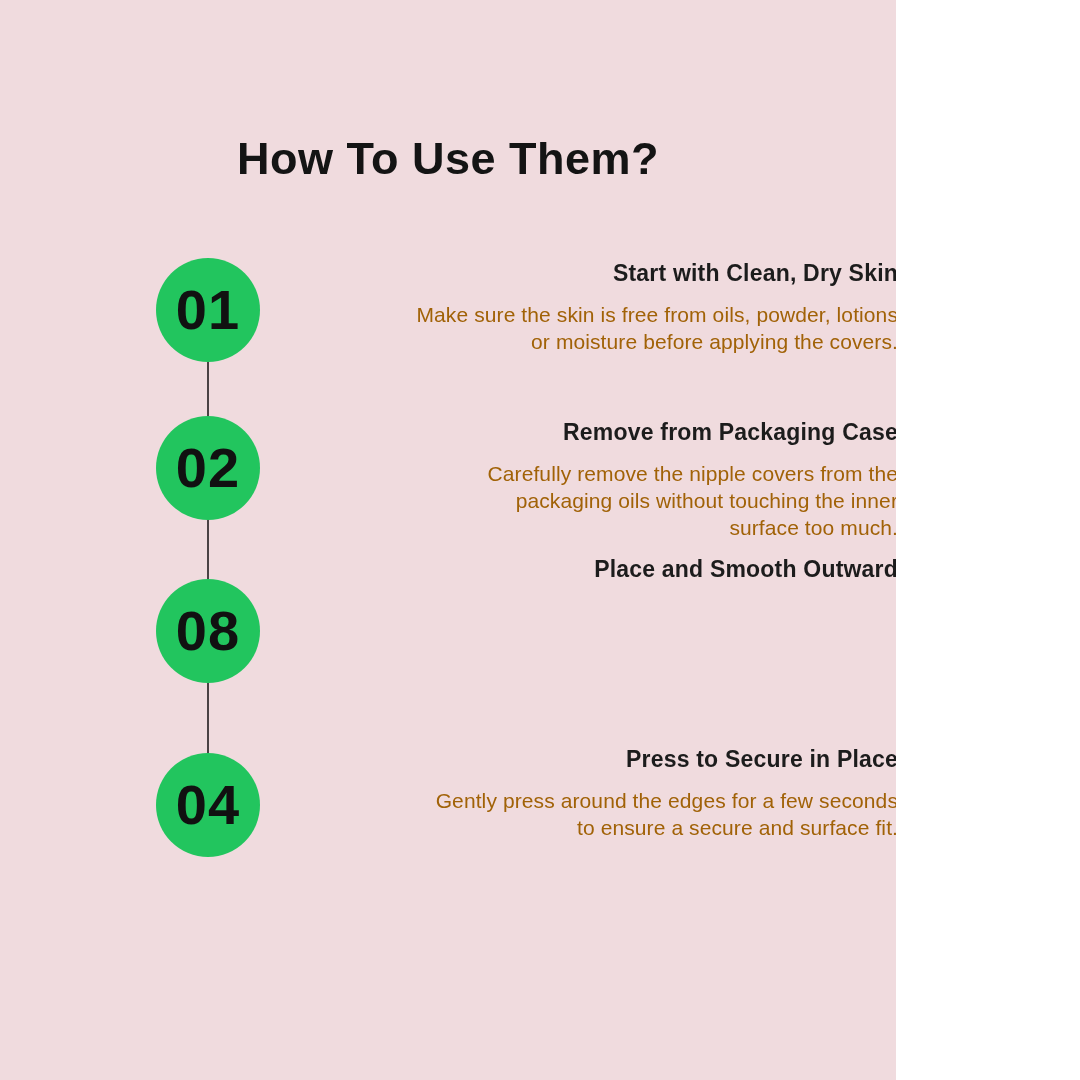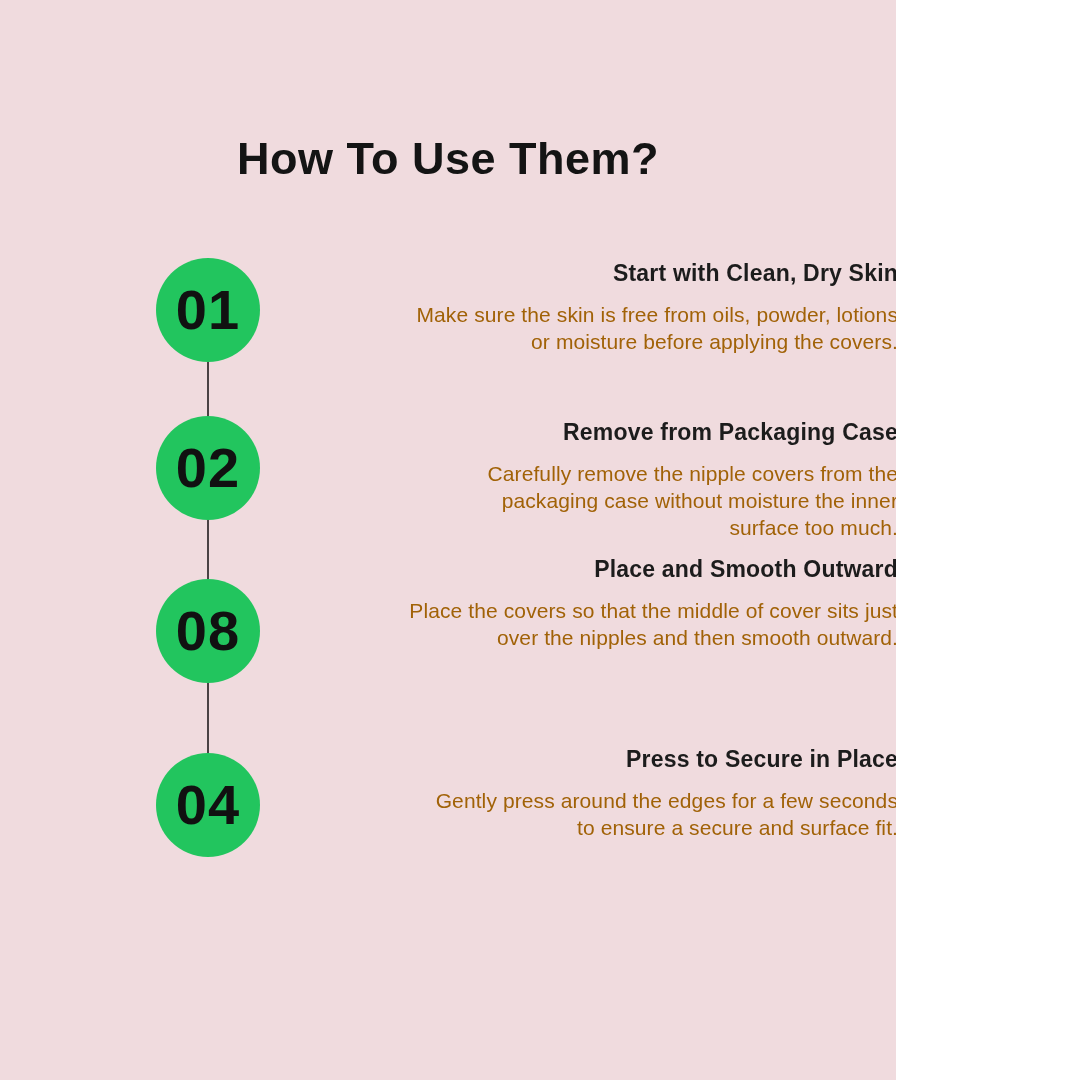--- a/index.html
+++ b/index.html
@@ -101,31 +101,29 @@
     <div class="step-body">Make sure the skin is free from oils, powder, lotions
 or moisture before applying the covers.</div>
   </div>
 
   <div class="step-circle circle-2">
     <span class="step-number">02</span>
   </div>
   <div class="step-text text-2">
     <div class="step-title">Remove from Packaging Case</div>
     <div class="step-body">Carefully remove the nipple covers from the
-packaging case without moisture the inner
+packaging oils without touching the inner
 surface too much.</div>
   </div>
 
   <div class="step-circle circle-3">
     <span class="step-number">08</span>
   </div>
   <div class="step-text text-3">
     <div class="step-title">Place and Smooth Outward</div>
-    <div class="step-body">Place the covers so that the middle of cover sits just
-over the nipples and then smooth outward.</div>
   </div>
 
   <div class="step-circle circle-4">
     <span class="step-number">04</span>
   </div>
   <div class="step-text text-4">
     <div class="step-title">Press to Secure in Place</div>
     <div class="step-body">Gently press around the edges for a few seconds
 to ensure a secure and surface fit.</div>
   </div>

